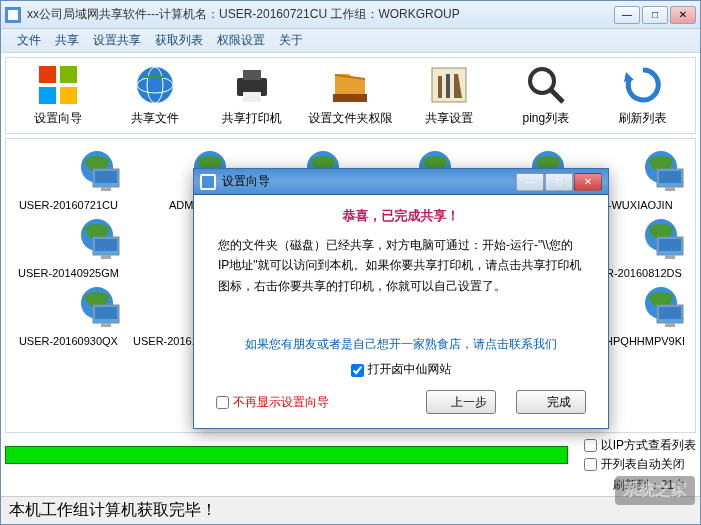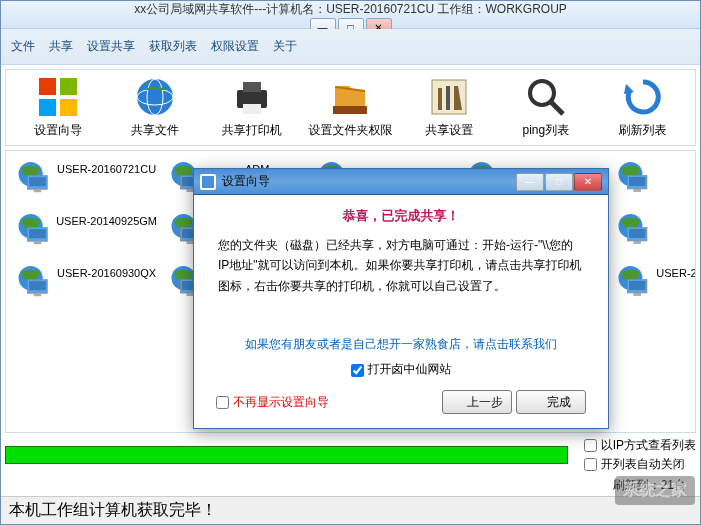--- a/index.html
+++ b/index.html
@@ -1,35 +1,35 @@
 <!DOCTYPE html>
 <html><head>
 <meta charset="utf-8">
 <style>
 * { box-sizing: border-box; margin: 0; padding: 0; font-family: "Microsoft YaHei", SimSun, sans-serif; }
 body { width: 701px; height: 525px; background: #fff; overflow: hidden; position: relative; }
 
 .window { border: 1px solid #6b8fb5; background: #fff; height: 100%; display: flex; flex-direction: column; }
-.titlebar { background: linear-gradient(#eaf3fc, #d6e7f7); border-bottom: 1px solid #b8cde2; height: 28px; display: flex; align-items: center; padding: 0 4px; flex-direction: column; }
+.titlebar { background: linear-gradient(#eaf3fc, #d6e7f7); border-bottom: 1px solid #b8cde2; height: 28px; display: flex; align-items: center; padding: 0 4px; }
 .titlebar-icon { width: 16px; height: 16px; margin-right: 6px; }
 .titlebar-text { flex: 1; font-size: 12px; color: #333; }
 .winbtns { display: flex; gap: 2px; }
 .winbtn { width: 26px; height: 18px; border: 1px solid #8fa8c2; background: linear-gradient(#f5faff,#dce9f6); border-radius: 2px; display: flex; align-items: center; justify-content: center; font-size: 10px; cursor: pointer; }
 .winbtn.close { background: linear-gradient(#f8d0d0,#e8a0a0); }
 
-.menubar { background: linear-gradient(#e8f1fa,#dfeaf5); border-bottom: 1px solid #c5d6e8; height: 36px; display: flex; align-items: center; padding: 0 10px; font-size: 12px; color: #1a4a7a; gap: 14px; }
+.menubar { background: linear-gradient(#e8f1fa,#dfeaf5); border-bottom: 1px solid #c5d6e8; height: 24px; display: flex; align-items: center; padding: 0 16px; font-size: 12px; color: #1a4a7a; gap: 14px; }
 .menuitem { cursor: pointer; }
 
 .toolbar { background: #fff; border: 1px solid #d0dce8; margin: 4px; padding: 6px 4px; display: flex; justify-content: space-around; }
 .toolbtn { display: flex; flex-direction: column; align-items: center; gap: 4px; cursor: pointer; font-size: 12px; min-width: 80px; }
 .toolbtn .ticon { width: 42px; height: 42px; display: flex; align-items: center; justify-content: center; }
 
 .content { flex: 1; margin: 0 4px 4px; border: 1px solid #d0dce8; background: #fff; overflow: hidden; position: relative; }
 .grid { display: grid; grid-template-columns: repeat(6, 1fr); gap: 4px; padding: 8px; }
-.pcitem { display: flex; flex-direction: row; align-items: flex-start; font-size: 11px; cursor: pointer; }
+.pcitem { display: flex; flex-direction: column; align-items: flex-end; font-size: 11px; cursor: pointer; }
 .pcitem .picon { width: 48px; height: 48px; position: relative; }
 .pcitem .plabel { margin-top: 4px; text-align: center; white-space: nowrap; overflow: hidden; text-overflow: ellipsis; width: 100%; }
 
 .statusrow { margin: 0 4px 4px; display: flex; gap: 16px; align-items: center; }
 .progressbar { flex: 1; height: 18px; background: #00e000; border: 1px solid #008000; }
 .checks { display: flex; flex-direction: column; font-size: 12px; gap: 2px; }
 .chk { display: flex; align-items: center; gap: 4px; }
 .chk input { width: 13px; height: 13px; }
 
 .countrow { margin: 0 4px 2px; display: flex; justify-content: flex-end; font-size: 12px; padding-right: 10px; }
@@ -43,21 +43,21 @@
 .dlg-wbtns { display: flex; gap: 1px; }
 .dwbtn { width: 28px; height: 18px; border: 1px solid rgba(0,0,0,.3); border-radius: 2px; display:flex; align-items:center; justify-content:center; font-size:10px; cursor:pointer; }
 .dwbtn.min, .dwbtn.max { background: linear-gradient(#e8f0f8,#c8d8e8); }
 .dwbtn.dclose { background: linear-gradient(#e88,#c44); color:#fff; }
 .dlg-body { padding: 12px 16px 10px; }
 .dlg-h { text-align: center; color: #be185d; font-weight: bold; font-size: 13px; margin-bottom: 10px; }
 .dlg-p { font-size: 12px; line-height: 1.7; text-align: left; margin: 0 8px 10px; }
 .dlg-link { text-align: center; color: #0060c0; font-size: 12px; margin-bottom: 8px; cursor: pointer; margin-top: 40px; }
 .dlg-chk { text-align: center; font-size: 12px; margin-bottom: 12px; }
 .dlg-chk input { vertical-align: middle; margin-right: 4px; }
-.dlg-foot { display: flex; align-items: center; padding: 0 6px 4px; gap: 4px; }
+.dlg-foot { display: flex; align-items: center; padding: 0 6px 4px; gap: 20px; }
 .dlg-noshow { color: #d00; font-size: 12px; display: flex; align-items: center; gap: 4px; flex: 1; }
 .dlg-noshow input { width: 13px; height: 13px; }
 .dlg-btn { min-width: 70px; height: 24px; font-size: 12px; border: 1px solid #7a7a7a; background: linear-gradient(#fdfdfd,#e0e0e0); cursor: pointer; border-radius: 3px; padding-left: 16px; }
 
 .watermark { position: absolute; right: 6px; bottom: 20px; font-size: 16px; color: rgba(255,255,255,.5); font-weight: bold; pointer-events: none; background: rgba(90,90,90,.5); padding: 4px 8px; border-radius: 4px; }
 </style>
 </head>
 <body>
 
 <div class="window">

